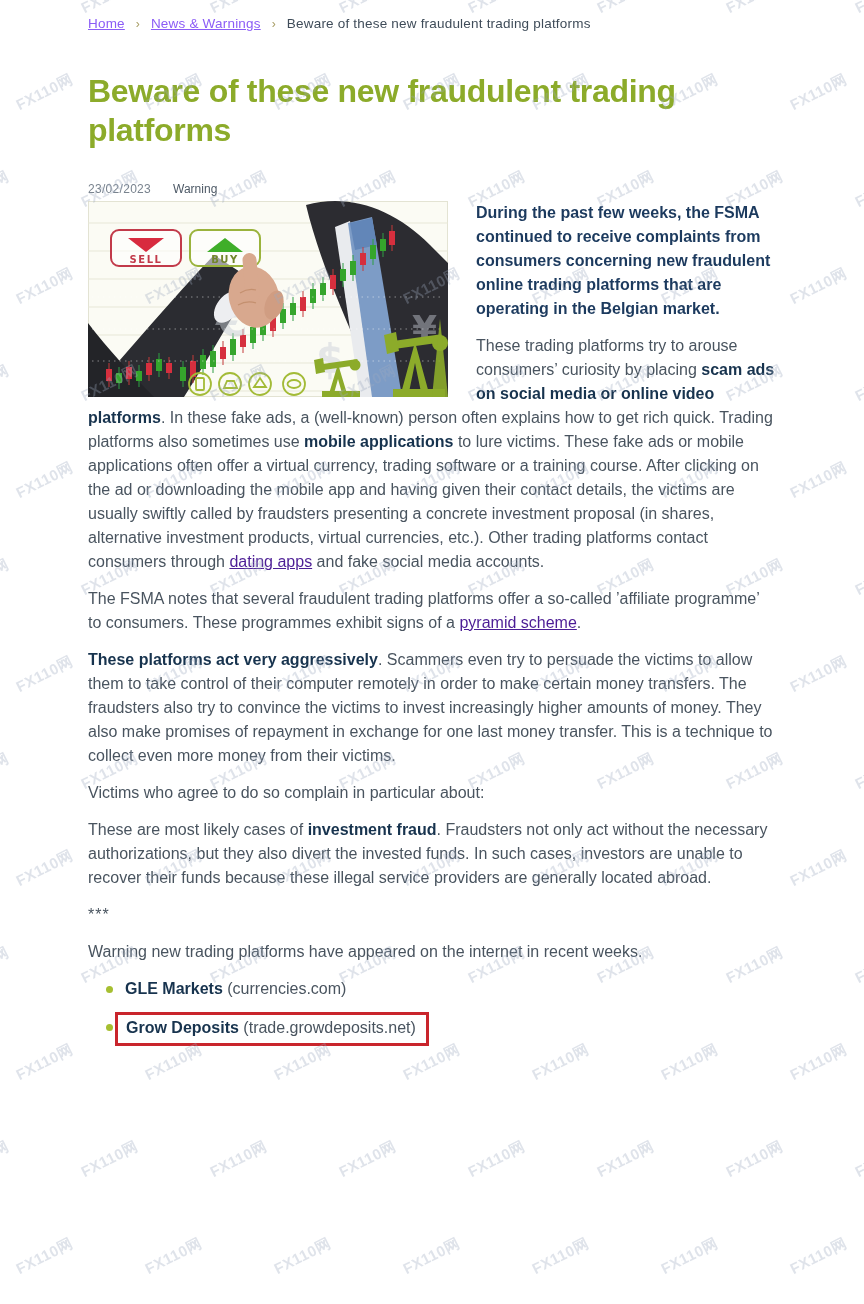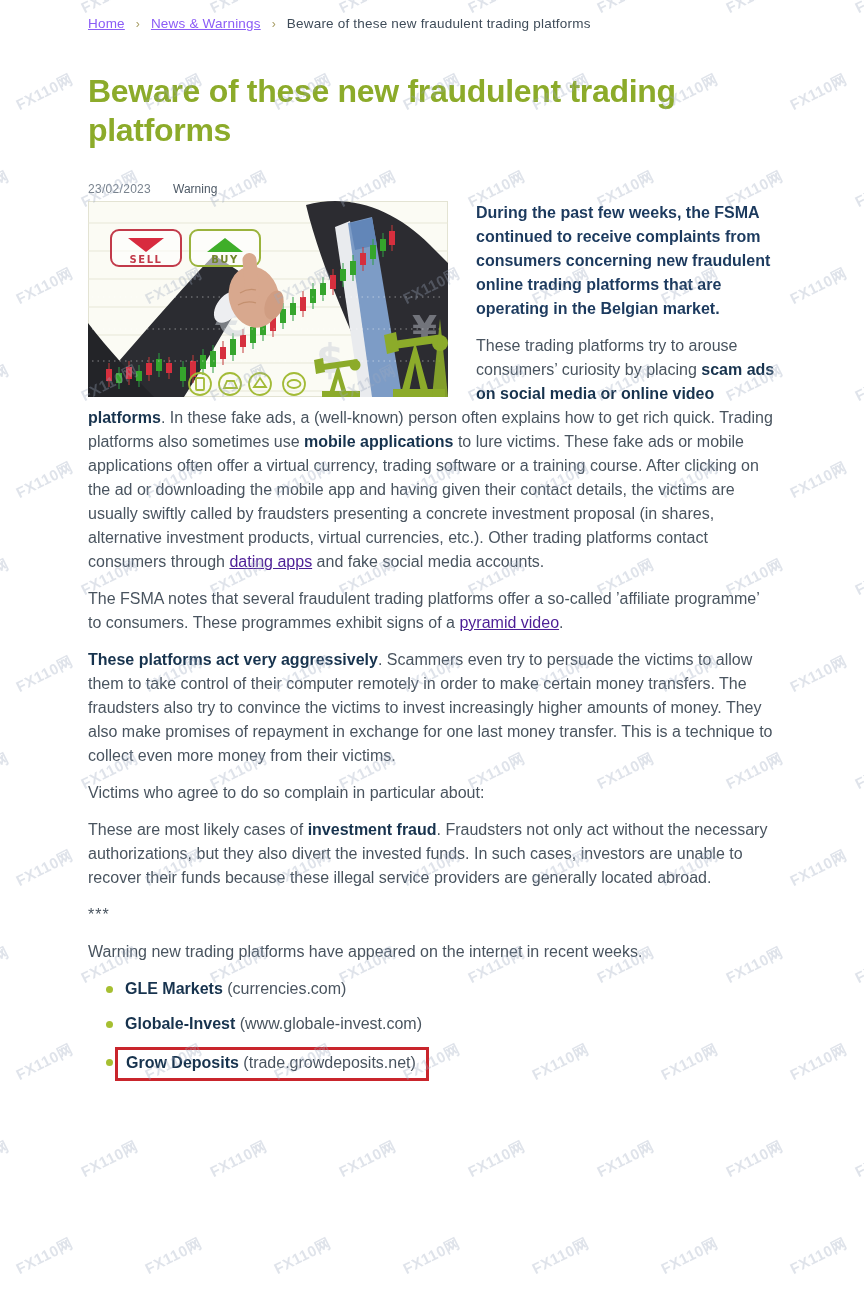--- a/index.html
+++ b/index.html
@@ -214,32 +214,31 @@
             <ellipse cx="166" cy="96" rx="25" ry="31" transform="rotate(-14 166 96)" fill="#d8a88e"></ellipse>
             <rect x="156" y="52" width="14" height="48" rx="7" transform="rotate(-5 163 76)" fill="#d8a88e"></rect>
             <ellipse cx="186" cy="104" rx="9" ry="15" transform="rotate(18 186 104)" fill="#d09d82"></ellipse>
             <path d="M152,92 q8,-5 16,-3 M150,104 q9,-5 18,-2" stroke="#c4906f" stroke-width="1.2" fill="none"></path>
           </g>
         </svg>
       </div>
 
       <p class="lead"><span>During the past few weeks, the FSMA continued to receive complaints from consumers concerning new fraudulent online trading platforms that are operating in the Belgian market.</span></p>
       <p><span>These trading platforms try to arouse consumers’ curiosity by placing </span><span class="b">scam ads on social media or online video platforms</span><span>. In these fake ads, a (well-known) person often explains how to get rich quick. Trading platforms also sometimes use </span><span class="b">mobile applications</span><span> to lure victims. These fake ads or mobile applications often offer a virtual currency, trading software or a training course. After clicking on the ad or downloading the mobile app and having given their contact details, the victims are usually swiftly called by fraudsters presenting a concrete investment proposal (in shares, alternative investment products, virtual currencies, etc.). Other trading platforms contact consumers through </span><a class="lnk" href="#">dating apps</a><span> and fake social media accounts.</span></p>
-      <p><span>The FSMA notes that several fraudulent trading platforms offer a so-called ’affiliate programme’ to consumers. These programmes exhibit signs of a </span><a class="lnk" href="#">pyramid video</a><span>.</span></p>
+      <p><span>The FSMA notes that several fraudulent trading platforms offer a so-called ’affiliate programme’ to consumers. These programmes exhibit signs of a </span><a class="lnk" href="#">pyramid scheme</a><span>.</span></p>
       <p><span class="b">These platforms act very aggressively</span><span>. Scammers even try to persuade the victims to allow them to take control of their computer remotely in order to make certain money transfers. The fraudsters also try to convince the victims to invest increasingly higher amounts of money. They also make promises of repayment in exchange for one last money transfer. This is a technique to collect even more money from their victims.</span></p>
       <p><span>Victims who agree to do so complain in particular about:</span></p>
 
 
       <p><span>These are most likely cases of </span><span class="b">investment fraud</span><span>. Fraudsters not only act without the necessary authorizations, but they also divert the invested funds. In such cases, investors are unable to recover their funds because these illegal service providers are generally located abroad.</span></p>
       <p class="stars">***</p>
       <p>Warning new trading platforms have appeared on the internet in recent weeks.</p>
 
       <ul>
         <li><span class="b">GLE Markets</span><span> (currencies.com)</span></li>
-        <li><span class="b">Globale-Invest</span><span> (www.globale-invest.com)</span></li>
         <li class="boxed">
           <span class="red-box"><span class="b">Grow Deposits</span><span> (trade.growdeposits.net)</span></span>
         </li>
       </ul>
 
     </div>
   </div>
 
   <div class="wm-layer" id="wm-layer">
       <span class="wm" style="left: -50px; top: -14px;">FX110网</span>

